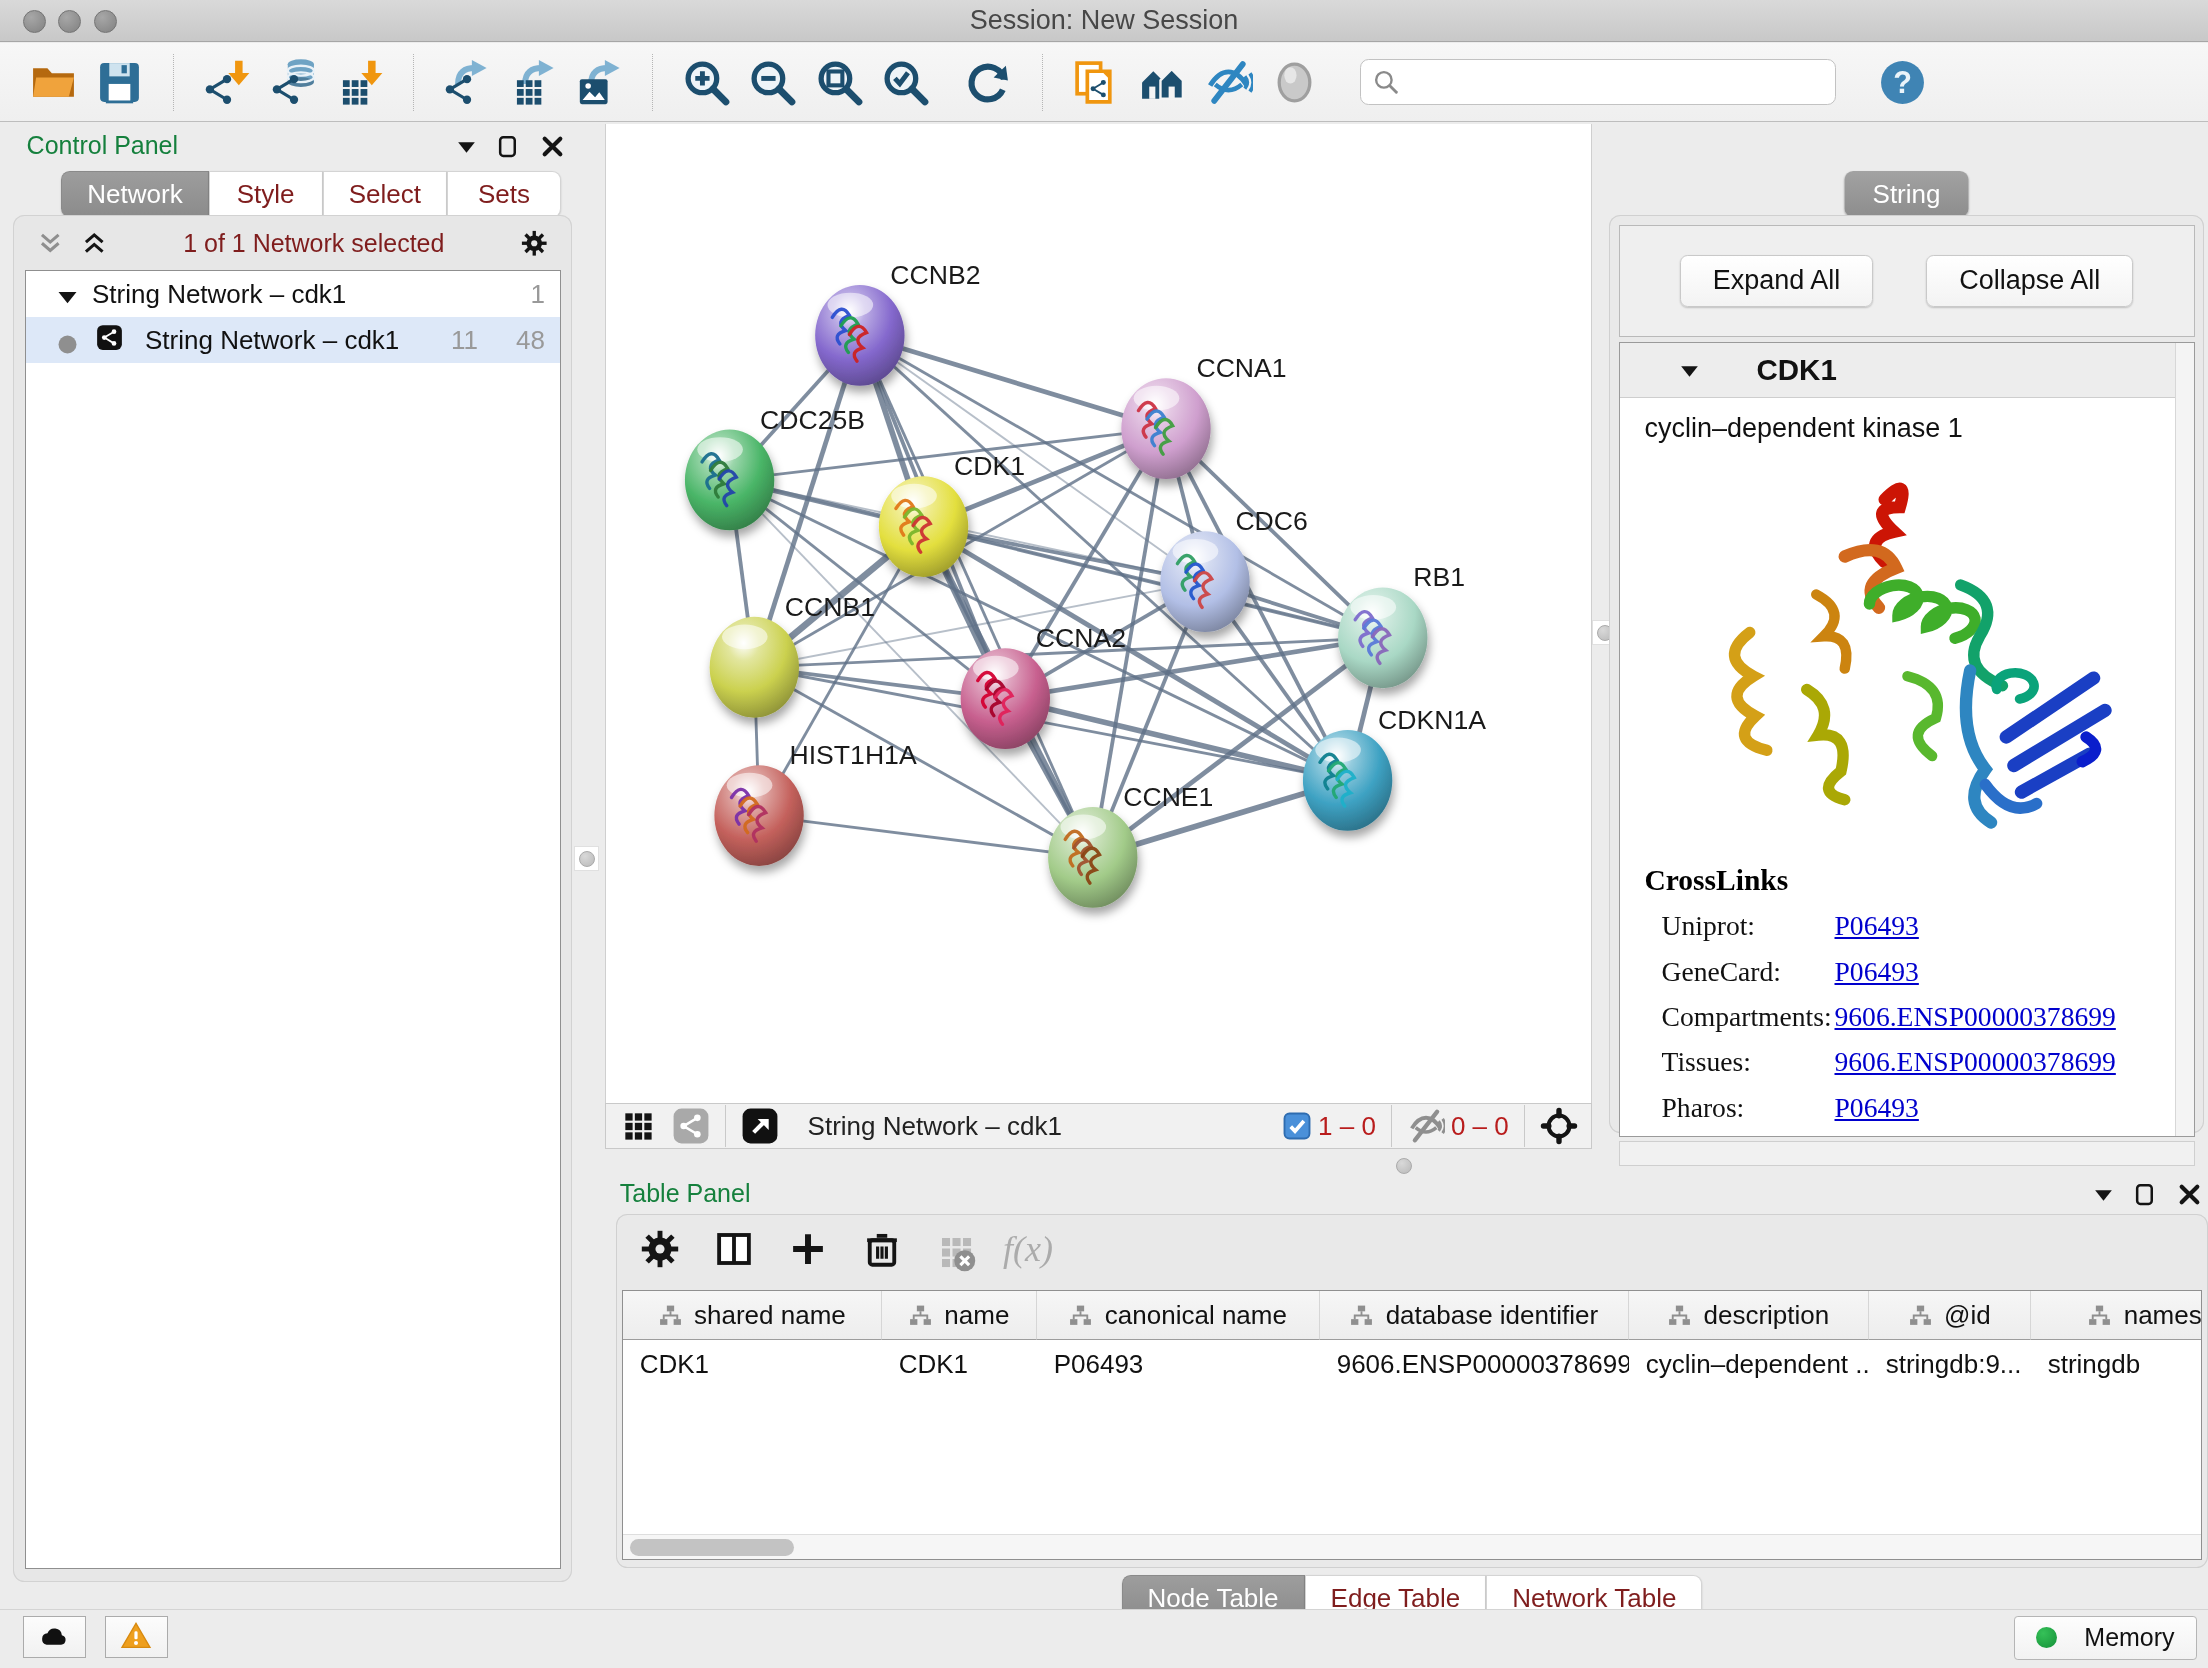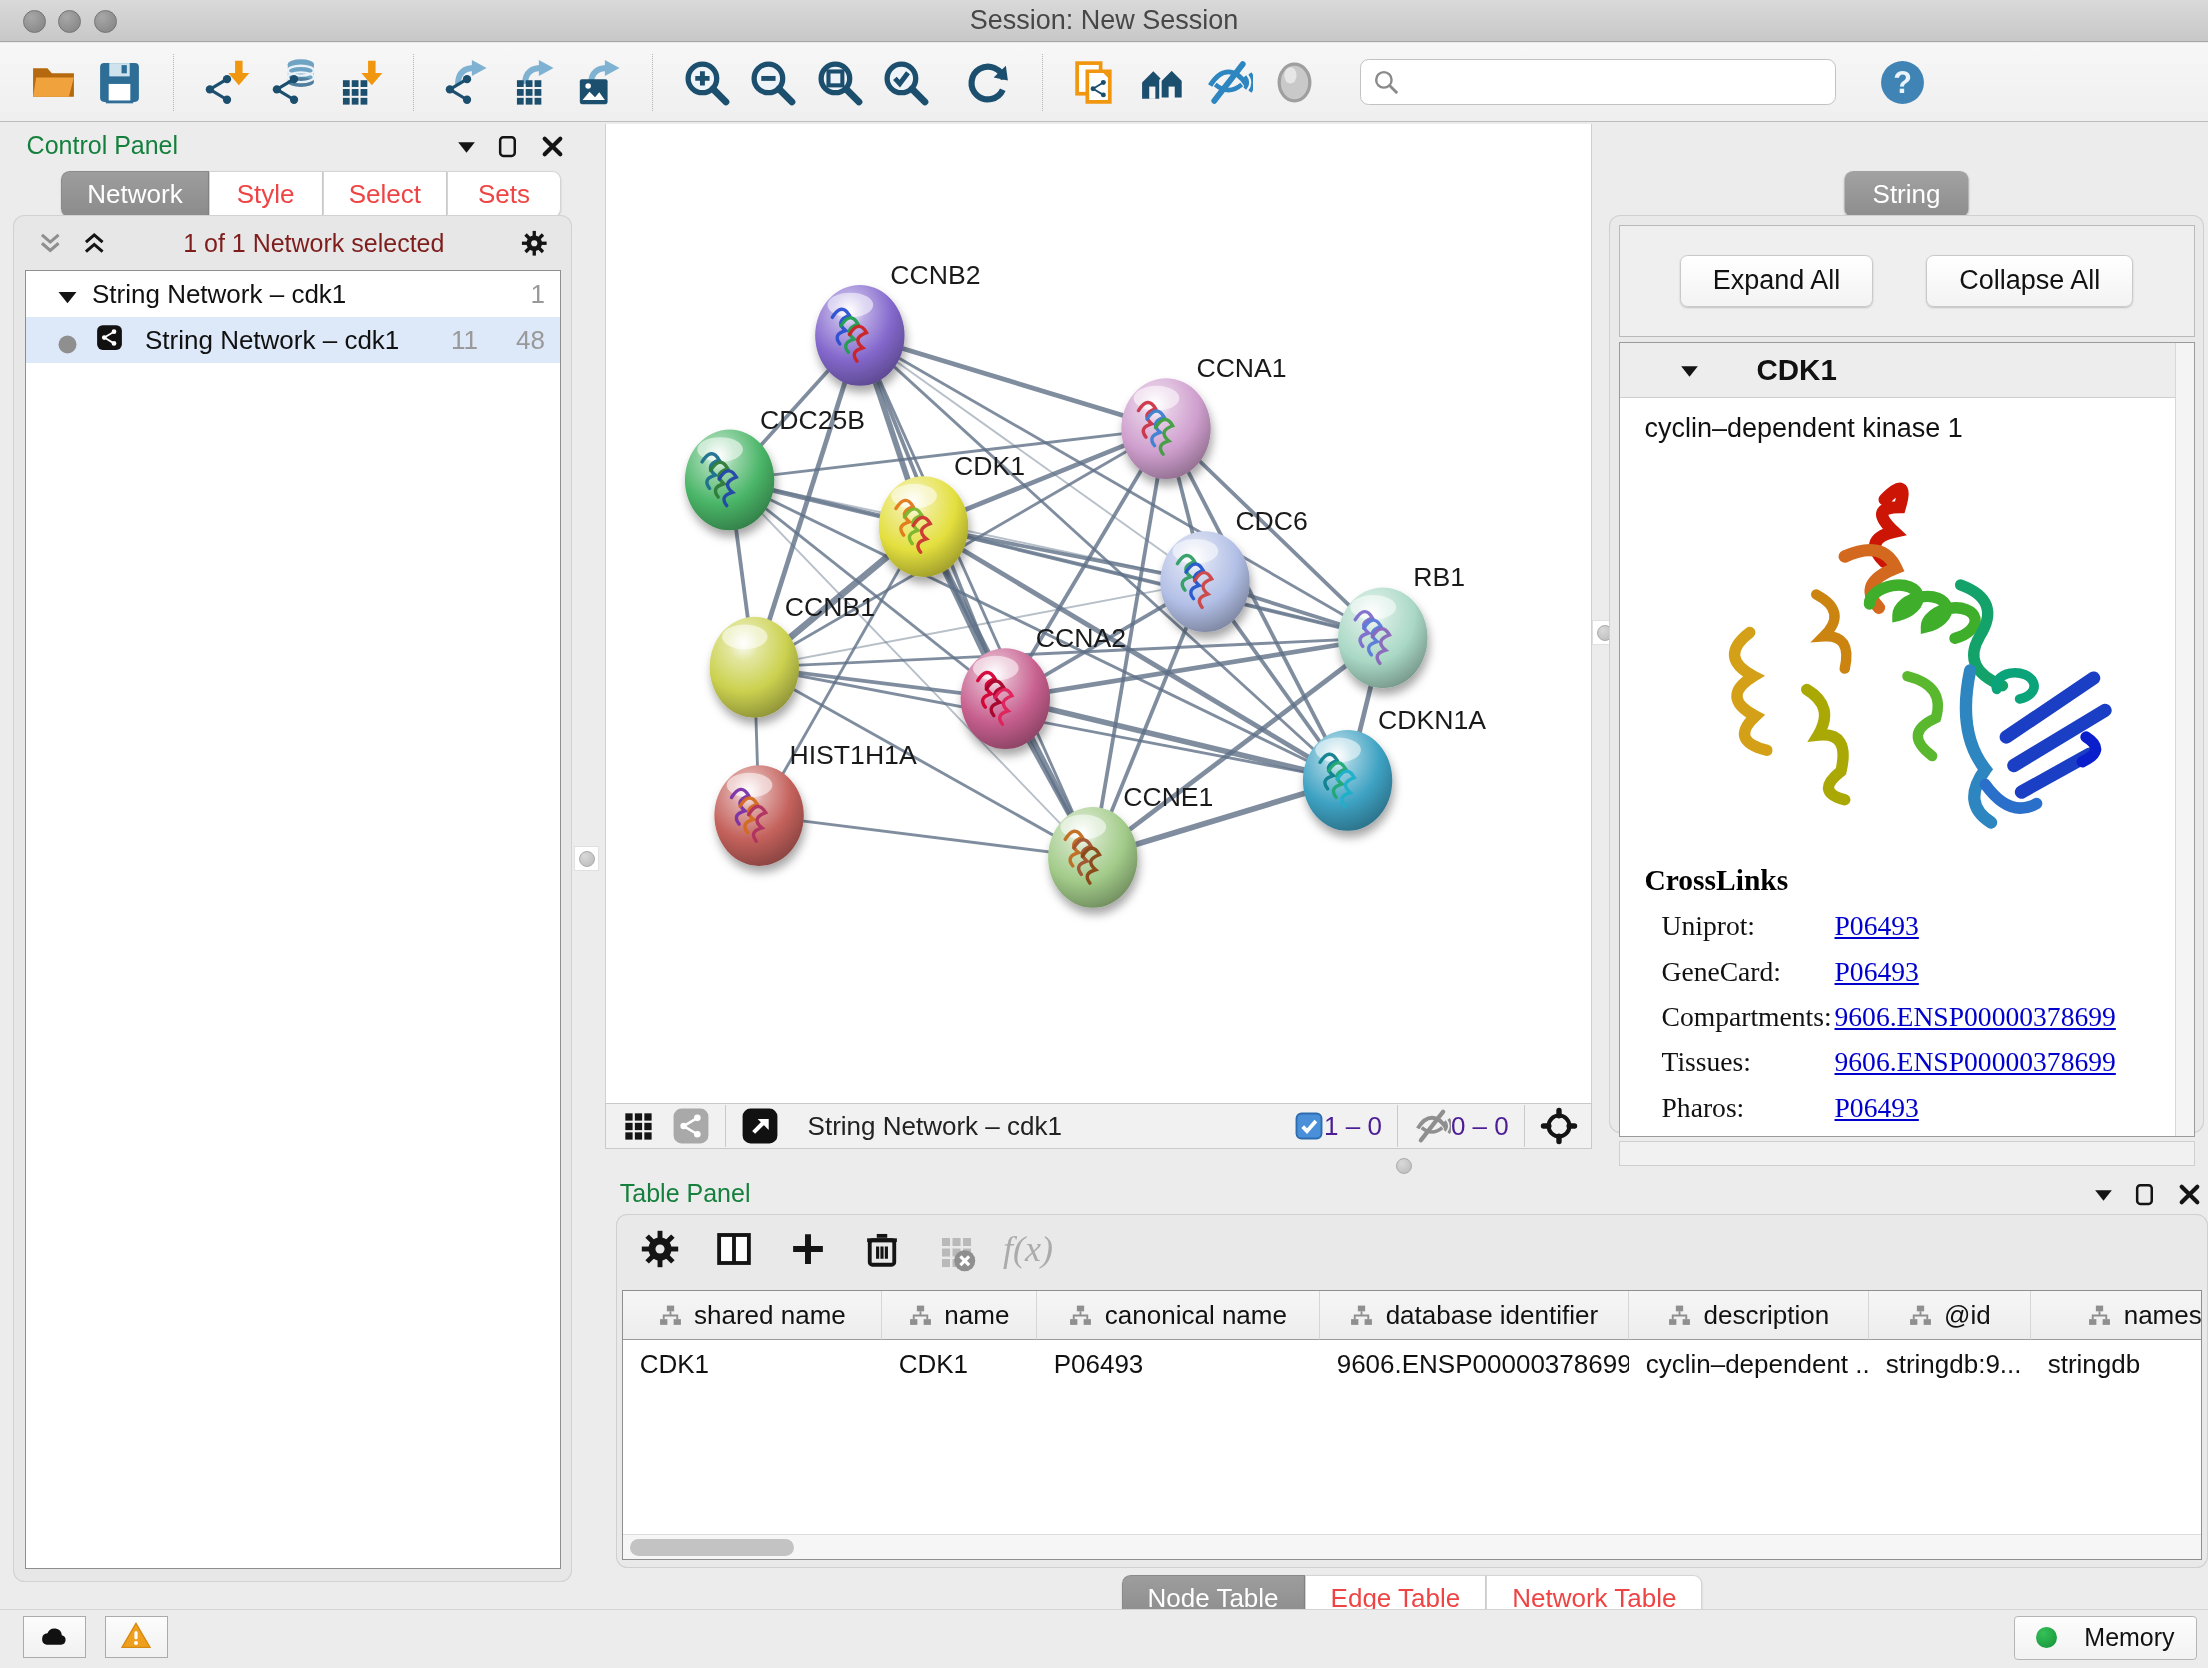--- a/index.html
+++ b/index.html
@@ -33,21 +33,21 @@
   .searchwrap input { border:none; outline:none; flex:1; font-size:25px; height:38px;
     font-family:"Liberation Sans",sans-serif; background:transparent; }
   .helpbtn { margin-left:27px; }
 
   
   .panel-title { font-size:25px; color:#15803d; }
   .panel-ctl { display:flex; align-items:center; gap:21px; }
   .panel-ctl svg { width:25px; height:25px; }
   .tabbar { display:flex; }
   .tab { min-width:114px; padding:0 25px; height:46px; display:flex; align-items:center; justify-content:center;
-    background:#fff; border:1px solid #d4d4d4; border-bottom:none; font-size:26px; color:#ef4444;
+    background:#fff; border:1px solid #d4d4d4; border-bottom:none; font-size:26px; color:#7f1d1d;
     box-shadow:0 1px 1.9px rgba(0,0,0,.18); }
   .tab:first-child { border-radius:8.6px 0 0 8.6px; }
   .tab:last-child { border-radius:0 8.6px 8.6px 0; }
   .tab.sel { background:linear-gradient(#9d9d9d,#8b8b8b); color:#fff; border-color:#8a8a8a; }
 
   
   #control-panel { left:13.3px; top:127px; width:559px; height:1463px; }
   #cp-head { position:absolute; left:13.3px; right:9.5px; top:0; height:36px; display:flex; align-items:center; }
   #cp-tabs { position:absolute; left:48px; top:44px; }
   #cp-body { position:absolute; left:0px; right:0px; top:88px; bottom:7.6px;
@@ -66,21 +66,21 @@
   
   #canvas-box { left:605px; top:124px; width:987px; height:980px; background:#fff;
     border-left:1px solid #cfcfcf; border-right:1px solid #cfcfcf; }
   #canvas-box svg { width:100%; height:100%; display:block; }
   #canvas-bar { left:605px; top:1103px; width:987px; height:46px; background:#f1f1f1;
     border:1px solid #c9c9c9; display:flex; align-items:center; padding:0 13.3px; gap:15px; }
   #canvas-bar .ic { width:38px; height:38px; }
   #canvas-bar .ic svg { width:38px; height:38px; }
   .vsep { width:0; height:42px; border-left:1px solid #c9c9c9; }
   #net-name { font-size:26px; color:#222; margin-left:13.3px; }
-  .cnt-grp { display:flex; align-items:center; gap:0; color:#4c1d95; font-size:26px; }
+  .cnt-grp { display:flex; align-items:center; gap:6px; color:#b91c1c; font-size:26px; }
   .spacer { flex:1; }
 
   
   .grip { position:absolute; width:25px; height:25px; background:#fff; border:1px solid #e0e0e0;
     display:flex; align-items:center; justify-content:center; }
   .grip i { width:16px; height:16px; border-radius:50%;
     background:radial-gradient(circle at 35% 30%,#d9d9d9,#b9b9b9); border:1px solid #aaa; display:block; }
 
   
   #results-panel { left:1609px; top:127px; width:595px; height:1006px; }

